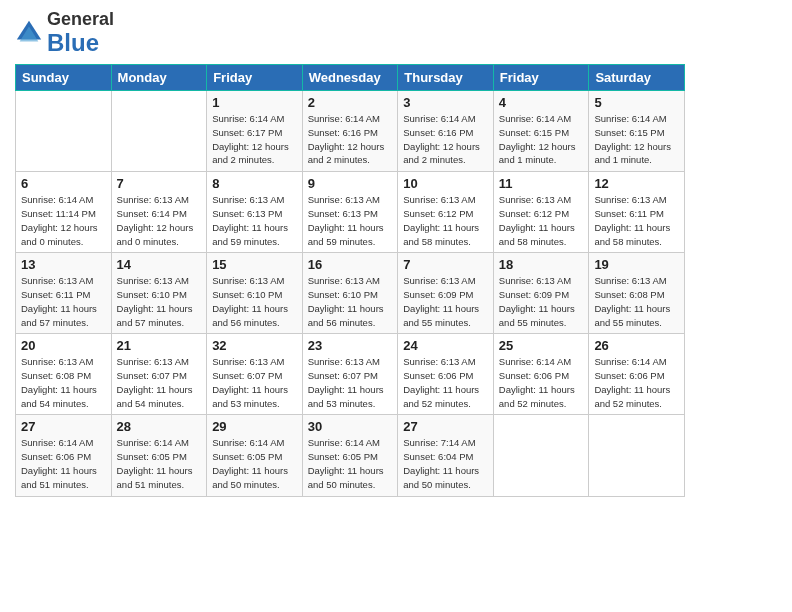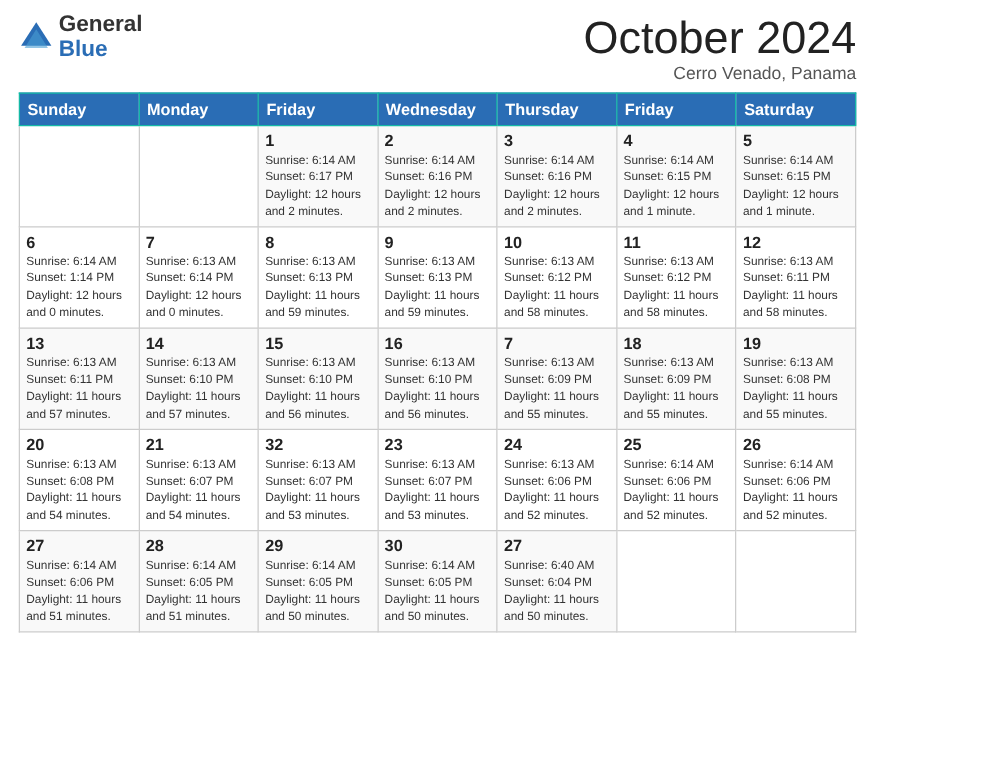--- a/index.html
+++ b/index.html
@@ -29,21 +29,21 @@
       display: flex;
       flex-direction: column;
       line-height: 1.1;
     }
     .logo-general {
       font-size: 18px;
       font-weight: bold;
       color: #333;
     }
     .logo-blue {
-      font-size: 18px;
+      font-size: 24px;
       font-weight: bold;
       color: #2a6db5;
     }
     .logo-icon {
       width: 28px;
       height: 28px;
     }
     .title-area {
       text-align: right;
     }
@@ -106,24 +106,20 @@
   <div class="header">
     <div class="logo">
       <svg class="logo-icon" viewBox="0 0 30 30" xmlns="http://www.w3.org/2000/svg">
         <polygon points="15,2 28,22 2,22" fill="#2a6db5"></polygon>
         <polygon points="15,8 25,24 5,24" fill="#4a9fd4" opacity="0.6"></polygon>
       </svg>
       <div class="logo-text">
         <span class="logo-general">General</span>
         <span class="logo-blue">Blue</span>
       </div>
-    </div>
-    <div class="title-area">
-      <div class="month-title">October 2024</div>
-      <div class="subtitle">Cerro Venado, Panama</div>
     </div>
   </div>
 
   <table>
     <thead>
       <tr>
         <th>Sunday</th>
         <th>Monday</th>
         <th>Friday</th>
         <th>Wednesday</th>
@@ -164,21 +160,21 @@
             <span class="day-number">5</span>
             <div class="day-info">Sunrise: 6:14 AM
 Sunset: 6:15 PM
 Daylight: 12 hours and 1 minute.</div>
           </td>
         </tr>
         <tr>
           <td>
             <span class="day-number">6</span>
             <div class="day-info">Sunrise: 6:14 AM
-Sunset: 1:14 PM
+Sunset: 11:14 PM
 Daylight: 12 hours and 0 minutes.</div>
           </td>
           <td>
             <span class="day-number">7</span>
             <div class="day-info">Sunrise: 6:13 AM
 Sunset: 6:14 PM
 Daylight: 12 hours and 0 minutes.</div>
           </td>
           <td>
             <span class="day-number">8</span>
@@ -319,21 +315,21 @@
 Daylight: 11 hours and 50 minutes.</div>
           </td>
           <td>
             <span class="day-number">30</span>
             <div class="day-info">Sunrise: 6:14 AM
 Sunset: 6:05 PM
 Daylight: 11 hours and 50 minutes.</div>
           </td>
           <td>
             <span class="day-number">27</span>
-            <div class="day-info">Sunrise: 6:40 AM
+            <div class="day-info">Sunrise: 7:14 AM
 Sunset: 6:04 PM
 Daylight: 11 hours and 50 minutes.</div>
           </td>
           <td class="empty-cell"></td>
           <td class="empty-cell"></td>
         </tr>
       </tbody>
   </table>
 </div>
 

